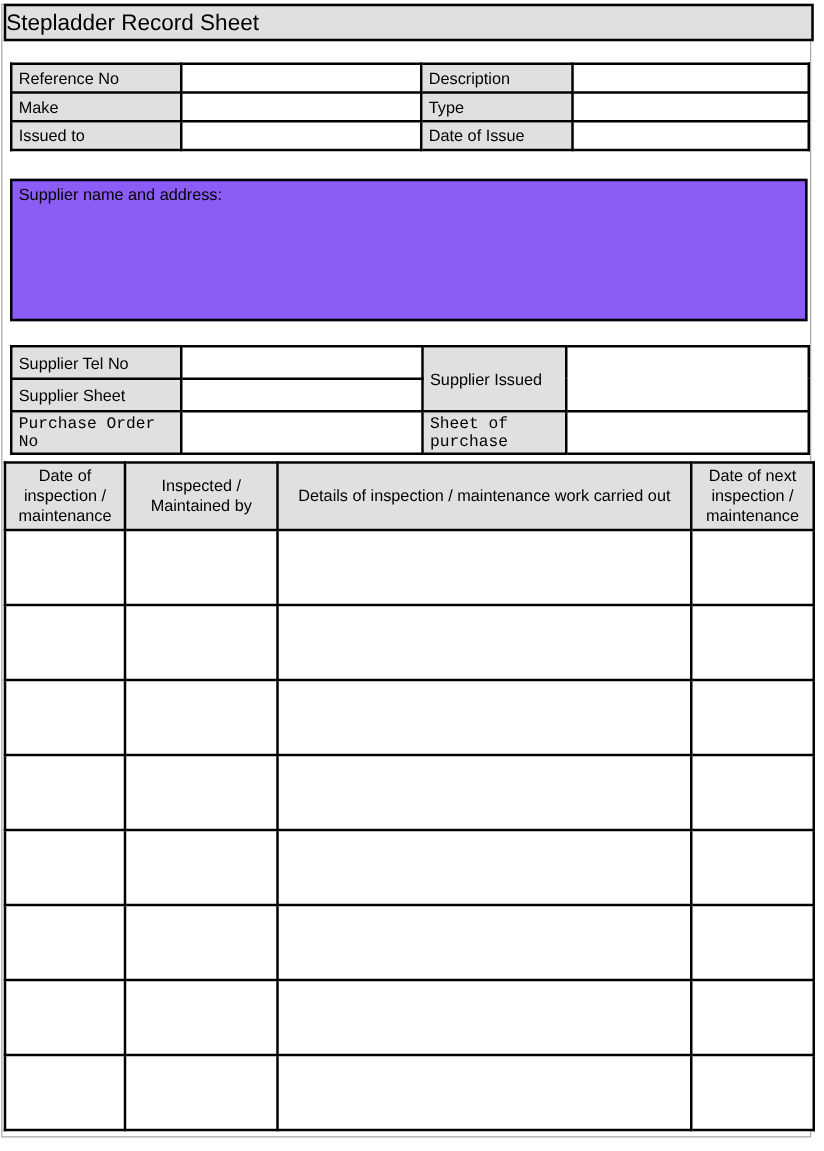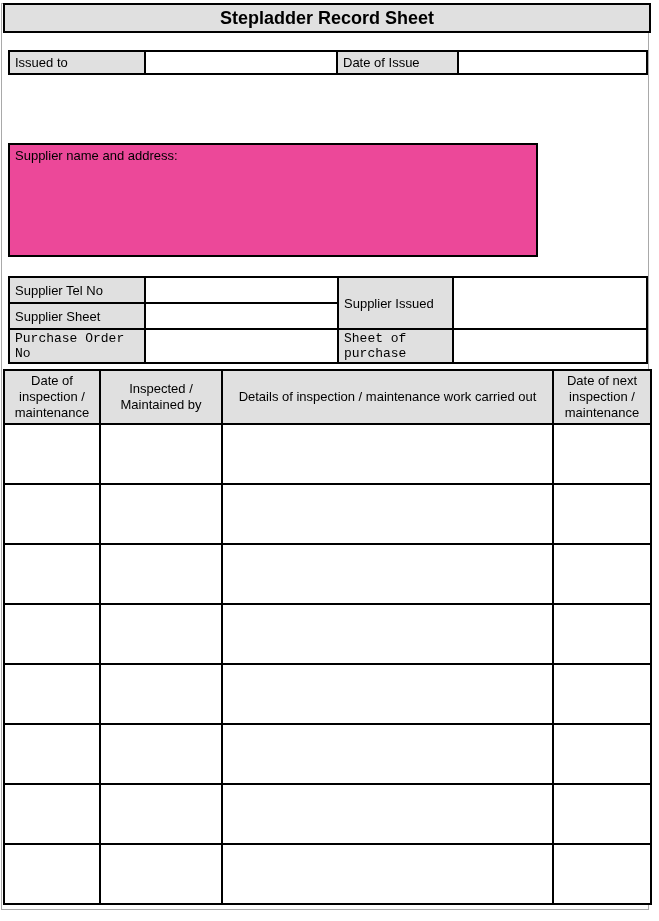--- a/index.html
+++ b/index.html
@@ -7,34 +7,34 @@
     width:659px;height:921px;position:relative;background:#ffffff;
     font-family:"Liberation Sans","DejaVu Sans",sans-serif;color:#000;
   }
   .page-outline{
     position:absolute;left:1px;top:3px;width:648px;height:907px;
     border:1px solid #a9a9a9;box-sizing:border-box;
   }
   .title-bar{
     position:absolute;left:3px;top:3px;width:648px;height:30px;
     background:#e0e0e0;border:2px solid #000;box-sizing:border-box;
-    display:flex;align-items:center;justify-content:center;
-    font-size:18px;font-weight:bold;
+    display:flex;align-items:center;justify-content:flex-start;
+    font-size:18px;font-weight:normal;
   }
   table{border-collapse:collapse;table-layout:fixed;}
   td,th{border:2px solid #000;font-size:13px;font-weight:normal;
         padding:1px 5px;overflow:hidden;box-sizing:border-box;}
   .lbl{background:#e0e0e0;text-align:left;vertical-align:middle;}
   .val{background:#ffffff;}
   .info-table{position:absolute;left:8px;top:50px;width:638px;}
   .info-table tr{height:23px;}
   .supplier-box{
-    position:absolute;left:8px;top:143px;width:530px;height:114px;
+    position:absolute;left:8px;top:143px;width:638px;height:114px;
     border:2px solid #000;box-sizing:border-box;padding:3px 5px;
-    font-size:13px;background:#ec4899;
+    font-size:13px;background:#8b5cf6;
   }
   .supplier-table{position:absolute;left:8px;top:257px;width:638px;margin-top:19px;}
   .supplier-table tr.r1{height:26px;}
   .supplier-table tr.r2{height:26px;}
   .supplier-table tr.r3{height:29px;font-family:Liberation Mono, monospace;}
   .wrap-label span{display:block;max-width:75px;line-height:15px;}
   .inspection-table{position:absolute;left:3px;top:369px;width:647px;}
   .inspection-table th{
     background:#e0e0e0;text-align:center;vertical-align:middle;
     height:54px;line-height:16px;padding:1px 2px;
@@ -52,20 +52,32 @@
 </div>
 
 <table class="info-table">
   <colgroup>
     <col style="width:136px">
       <col style="width:192px">
       <col style="width:121px">
       <col style="width:189px">
   </colgroup>
   <tbody>
+    <tr>
+      <td class="lbl">Reference No</td>
+      <td class="val"></td>
+      <td class="lbl">Description</td>
+      <td class="val"></td>
+    </tr>
+    <tr>
+      <td class="lbl">Make</td>
+      <td class="val"></td>
+      <td class="lbl">Type</td>
+      <td class="val"></td>
+    </tr>
     <tr>
       <td class="lbl">Issued to</td>
       <td class="val"></td>
       <td class="lbl">Date of Issue</td>
       <td class="val"></td>
     </tr>
   </tbody>
 </table>
 
 <div class="supplier-box">

